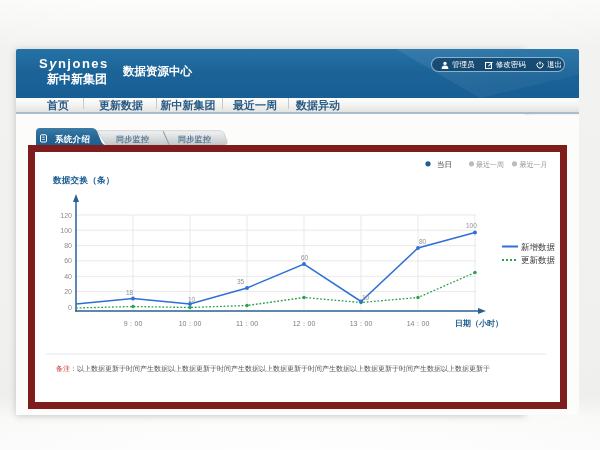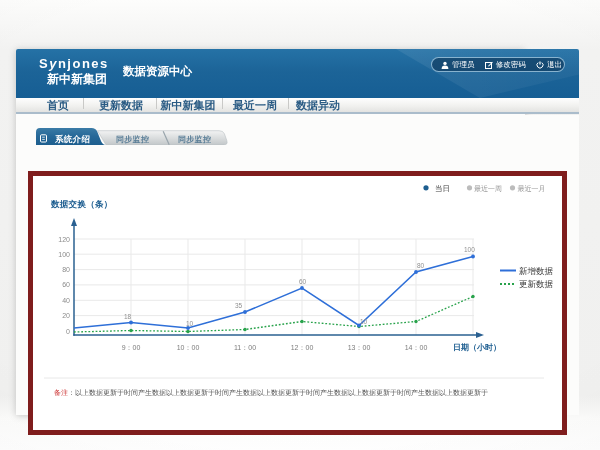--- a/index.html
+++ b/index.html
@@ -41,21 +41,21 @@
   position:absolute; left:0; top:49px; width:563px; height:16px;
   background:linear-gradient(180deg,#fefefe 0%,#f1f1ef 55%,#e3e3e1 100%);
   border-bottom:2px solid #aabccb;
 }
 .nav b { position:absolute; top:0px; font-size:11px; font-weight:bold; color:#2a5b84; transform:translateX(-50%); }
 .nav i { position:absolute; top:0px; width:1px; height:11px; background:#c9c9c7; }
 .content { position:absolute; left:0; top:66px; width:563px; height:300px; background:#fcfcfb; }
 .tabsvg { position:absolute; left:20px; top:79px; }
 .card {
   position:absolute; left:12px; top:96px; width:539px; height:264px;
-  background:#ffffff; border:5px solid #7f1d1d;margin-top:26px;
+  background:#ffffff; border:7px solid #7f1d1d;
 }
 </style>
 </head>
 <body>
 <div class="page">
   <div class="header">
     <div class="logo">
       <div class="en">S<span style="font-style:italic">y</span>njones</div>
       <div class="cn">新中新集团</div>
     </div>

